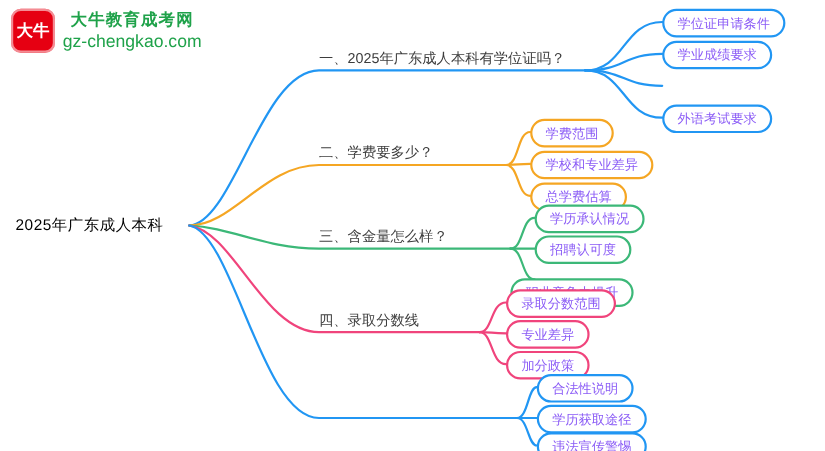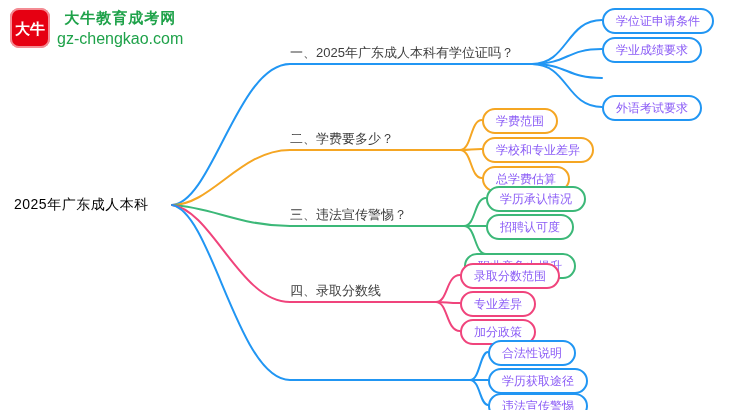--- a/index.html
+++ b/index.html
@@ -71,21 +71,21 @@
     <div class="logo-text">
       <div class="logo-title">大牛教育成考网</div>
       <div class="logo-url">gz-chengkao.com</div>
     </div>
   </div>
 
   <div class="root-label">2025年广东成人本科</div>
 
   <div class="branch-label" style="left:290px;top:44px;">一、2025年广东成人本科有学位证吗？</div>
   <div class="branch-label" style="left:290px;top:130px;">二、学费要多少？</div>
-  <div class="branch-label" style="left:290px;top:206px;">三、违法宣传警惕？</div>
+  <div class="branch-label" style="left:290px;top:206px;">三、含金量怎么样？</div>
   <div class="branch-label" style="left:290px;top:282px;">四、录取分数线</div>
 
   <div class="leaf" style="left: 602px; top: 8px; border-color: rgb(33, 150, 243);">学位证申请条件</div>
   <div class="leaf" style="left: 602px; top: 37px; border-color: rgb(33, 150, 243);">学业成绩要求</div>
   <div class="leaf" style="left: 602px; top: 95px; border-color: rgb(33, 150, 243);">外语考试要求</div>
 
   <div class="leaf" style="left: 482px; top: 108px; border-color: rgb(245, 166, 35);">学费范围</div>
   <div class="leaf" style="left: 482px; top: 137px; border-color: rgb(245, 166, 35);">学校和专业差异</div>
   <div class="leaf" style="left: 482px; top: 166px; border-color: rgb(245, 166, 35);">总学费估算</div>
 

